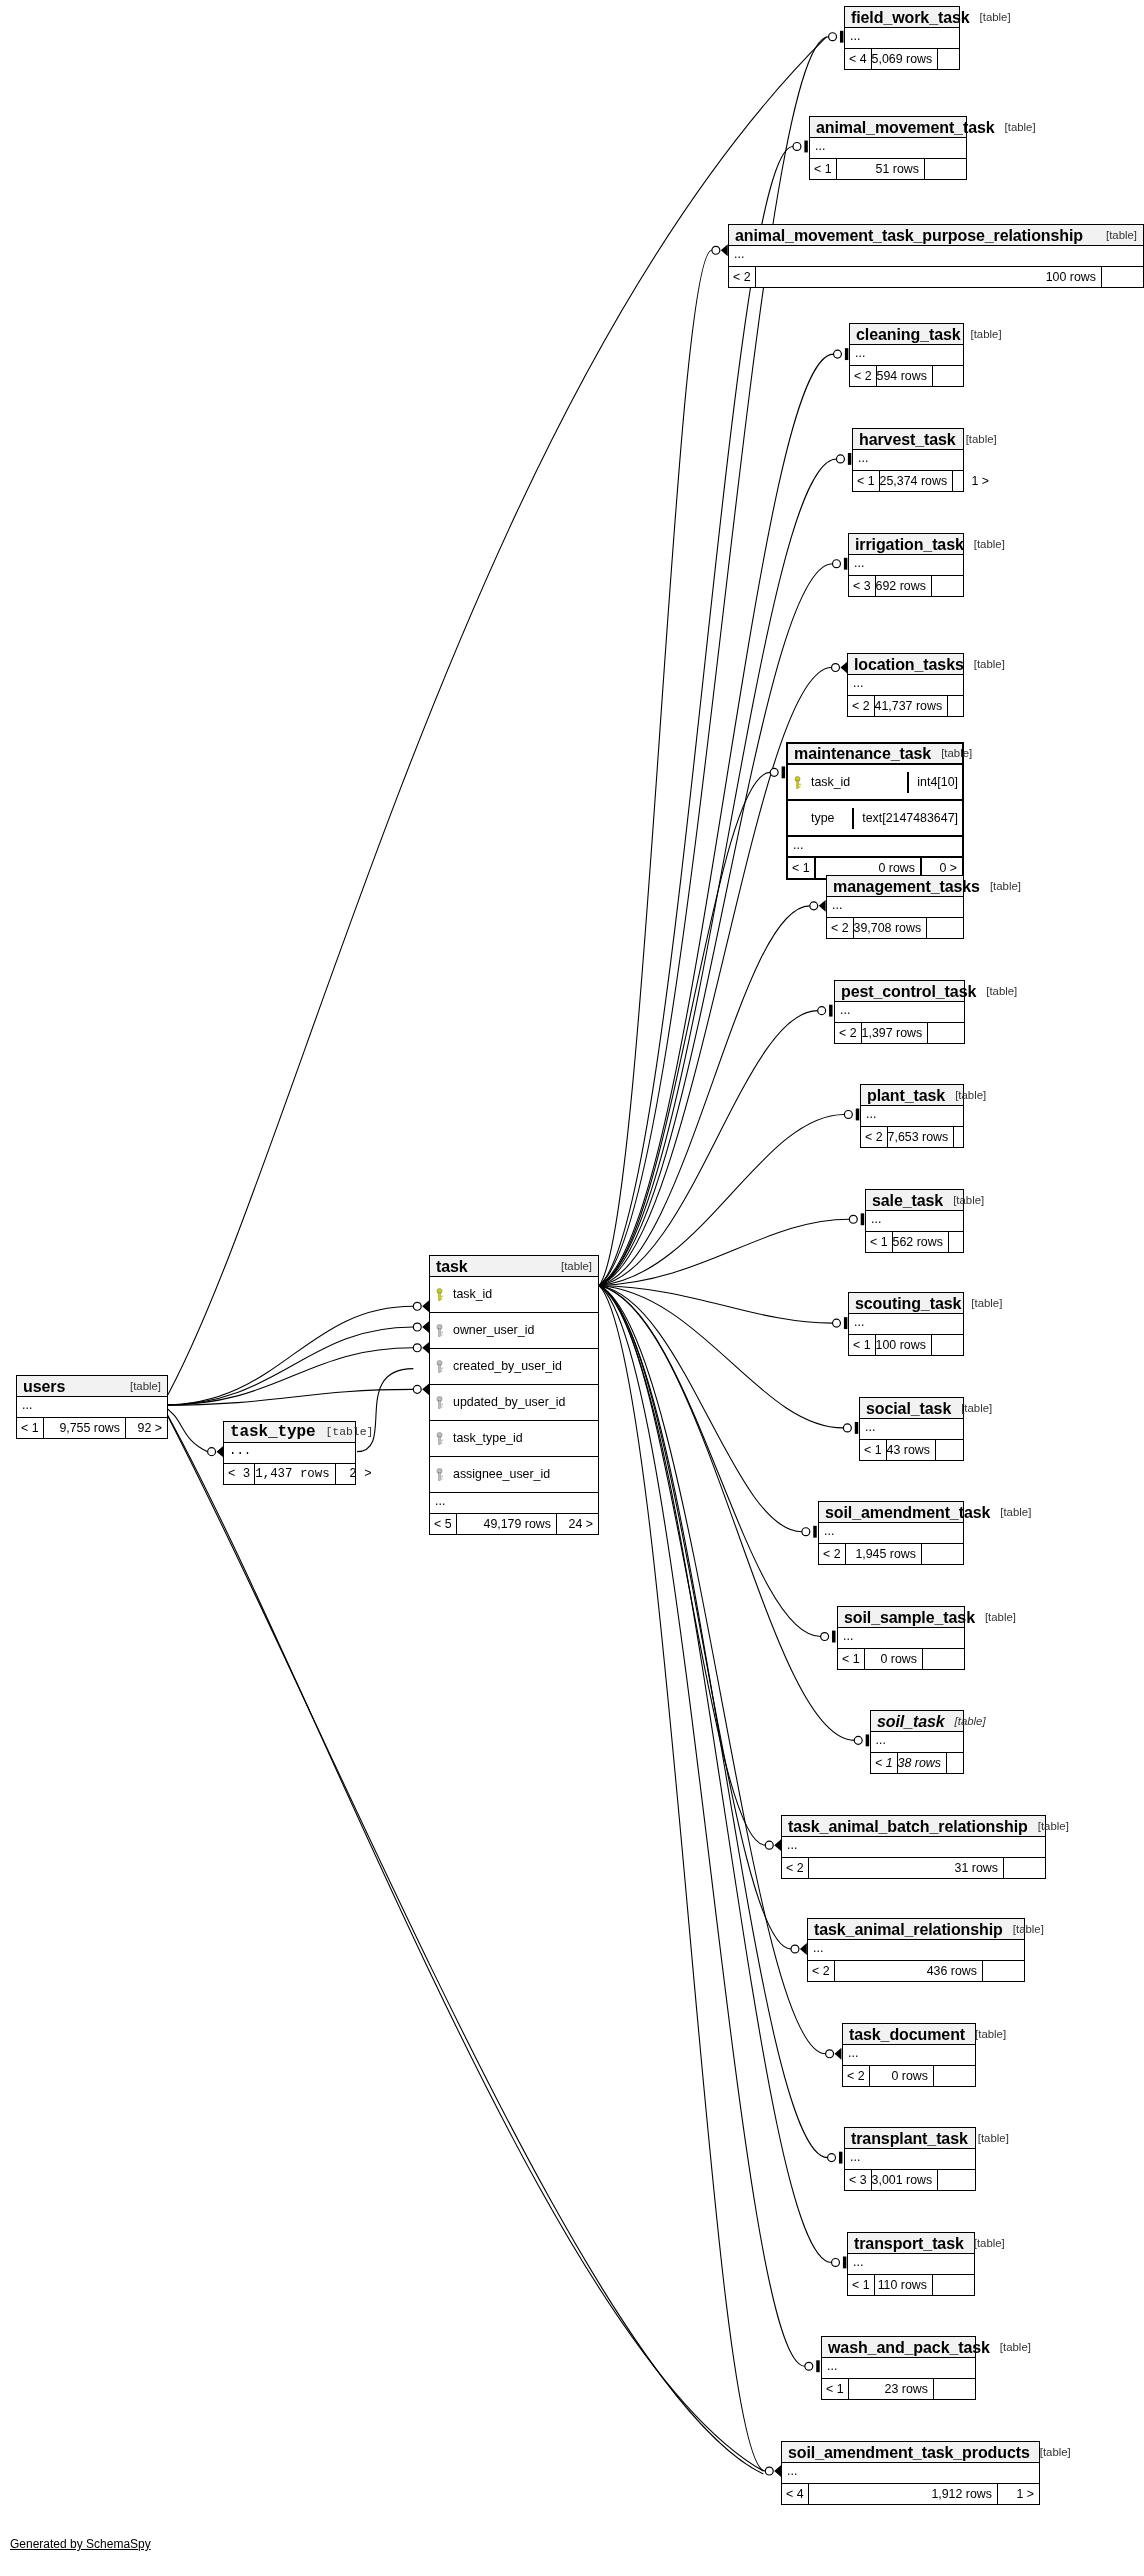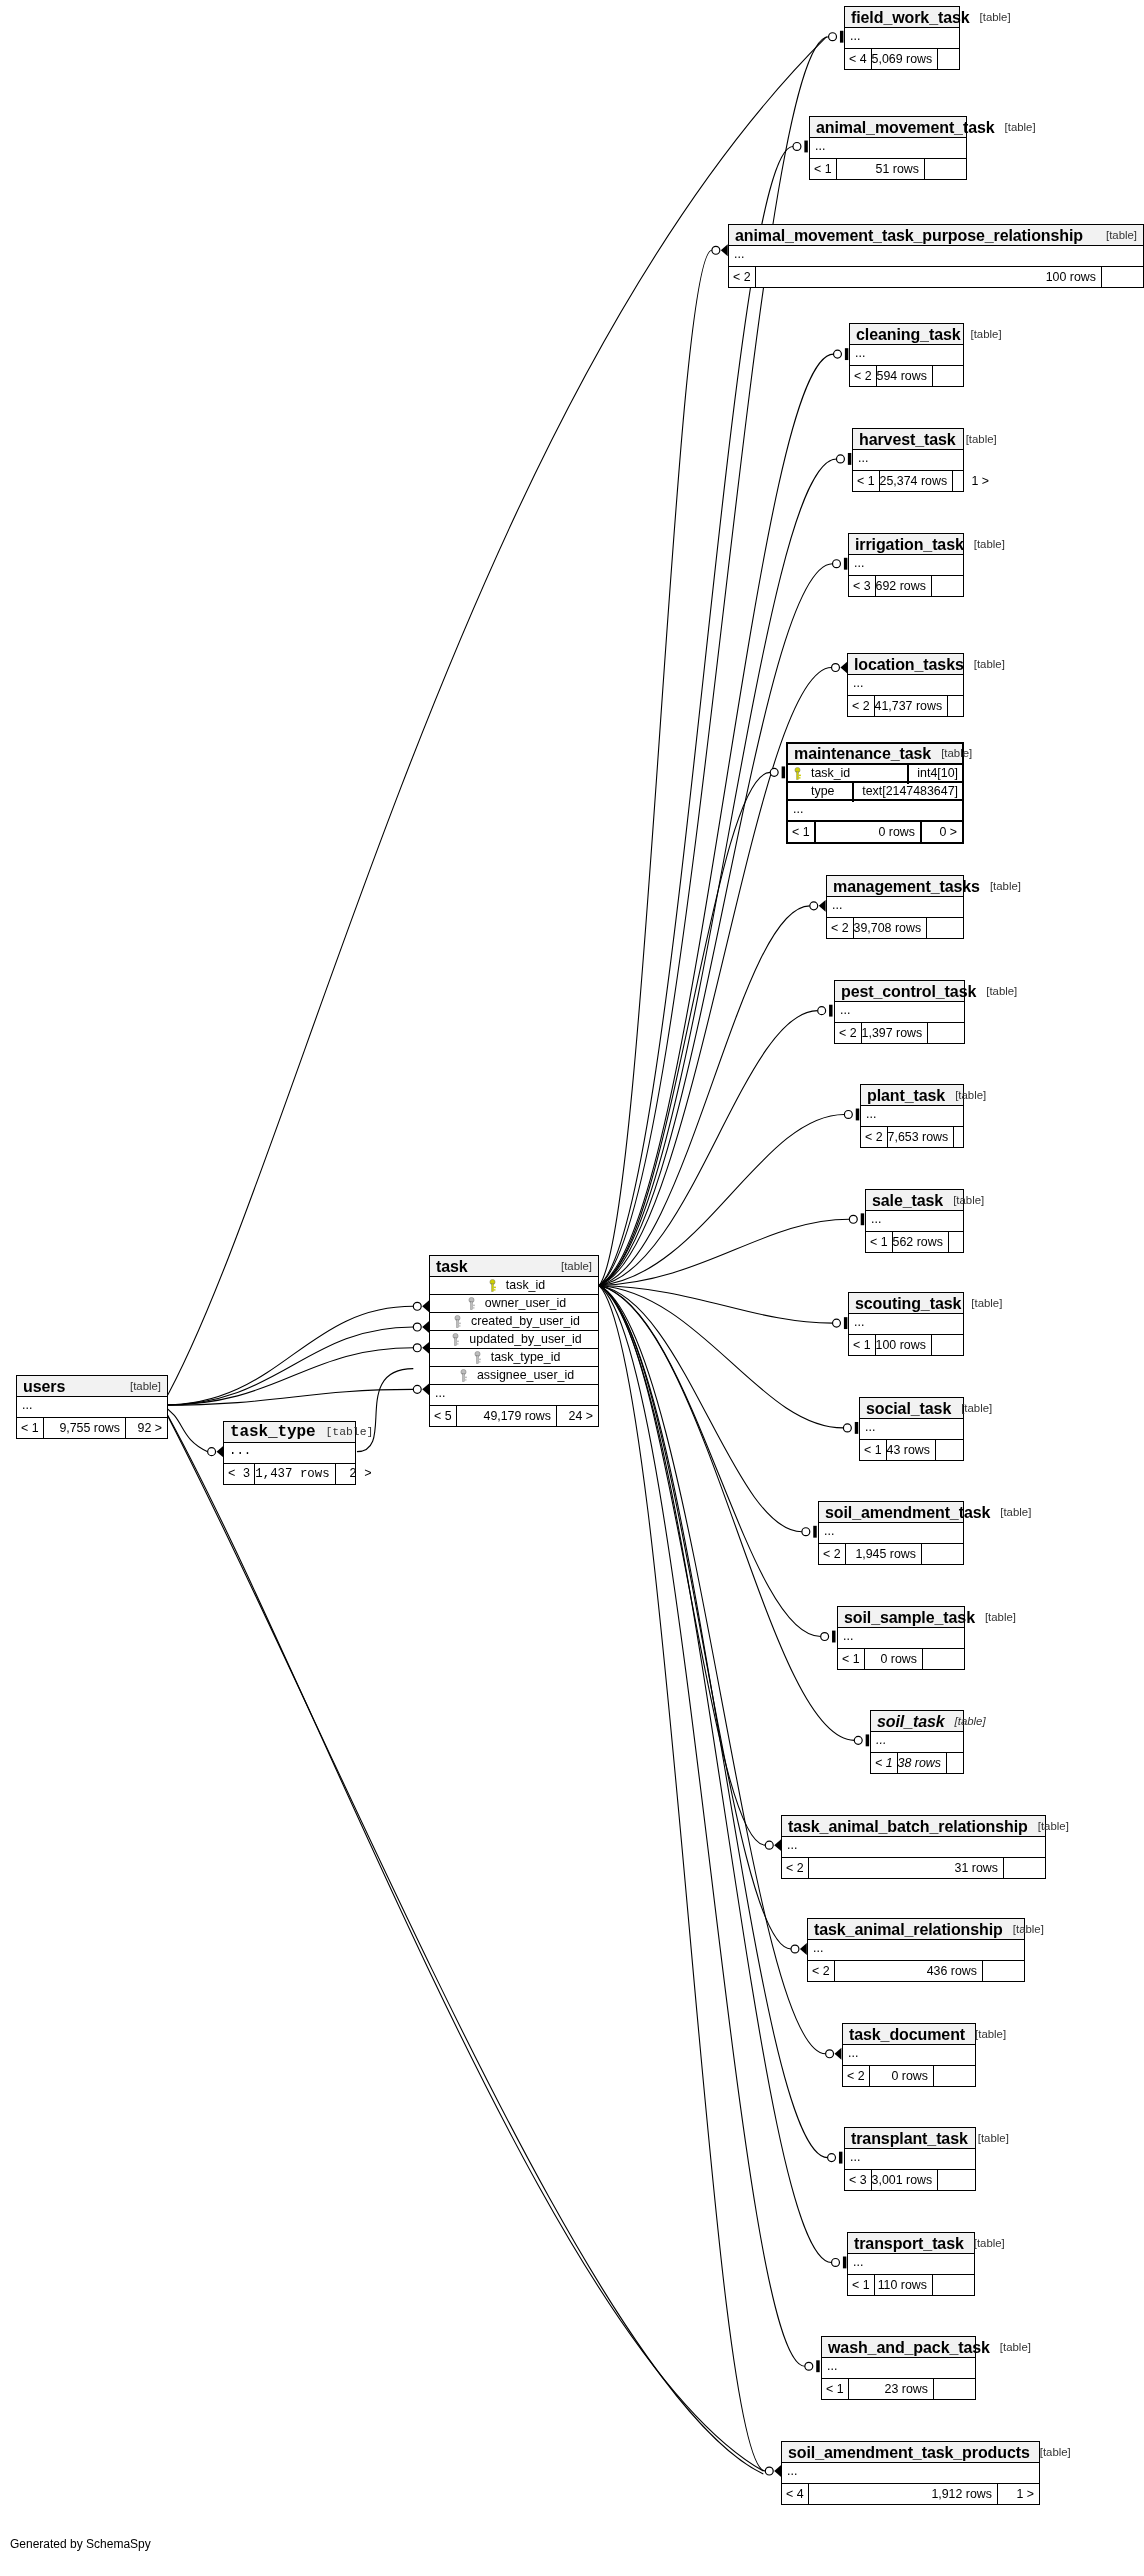--- a/index.html
+++ b/index.html
@@ -9,42 +9,42 @@
   #edges{position:absolute;left:0;top:0;width:1144px;height:2576px;pointer-events:none;}
 
   .tbl{position:absolute;border:1px solid #000;background:#fff;box-sizing:border-box;}
   .tbl.focal{border:2px solid #000;}
   .thead{background:#f2f2f2;border-bottom:1px solid #000;height:21px;line-height:21px;
          display:flex;align-items:center;padding:0 6px;box-sizing:border-box;white-space:nowrap;}
   .tname{font-weight:bold;font-size:16px;letter-spacing:-0.1px;}
   .ttag{font-size:11.4px;color:#333;margin-left:auto;padding-left:10px;}
   .tbl.focal .thead{border-bottom:2px solid #000;}
 
-  .colrow{height:18px;line-height:21px;display:flex;align-items:center;
-          border-bottom:1px solid #000;font-size:12.4px;padding-left:5px;box-sizing:border-box;justify-content:center;}
+  .colrow{height:36px;line-height:21px;display:flex;align-items:center;
+          border-bottom:1px solid #000;font-size:12.4px;padding-left:5px;box-sizing:border-box;}
   .colrow:last-of-type{border-bottom:1px solid #000;}
   .ellipsis{height:21px;line-height:17px;border-bottom:1px solid #000;font-size:12.4px;
             padding-left:5px;box-sizing:border-box;color:#000;}
   .tbl.focal .ellipsis,.tbl.focal .colrow{border-bottom:2px solid #000;}
 
   .keyi{display:inline-block;width:12px;text-align:center;margin-right:6px;font-size:12px;line-height:1;}
   .keyi svg{display:block;}
   .cname{font-size:12.4px;}
   .ctype{margin-left:auto;font-size:12.4px;padding-left:8px;padding-right:4px;
          border-left:1px solid #000;height:21px;line-height:21px;box-sizing:border-box;}
   .tbl.focal .ctype{border-left:2px solid #000;}
 
   .foot{height:20px;display:flex;align-items:stretch;font-size:12.4px;}
   .foot div{height:20px;line-height:20px;box-sizing:border-box;white-space:nowrap;}
   .fL{padding-left:4px;padding-right:4px;}
   .fM{flex:1;text-align:right;padding-right:5px;border-left:1px solid #000;}
   .fR{text-align:right;padding-right:5px;border-left:1px solid #000;}
   .tbl.focal .fM,.tbl.focal .fR{border-left:2px solid #000;}
 
-  .credit{position:absolute;left:10px;top:2537px;font-size:12px;color:#000;}
+  .credit{position:absolute;left:10px;top:2537px;font-size:12px;color:#000;text-decoration:underline;}
 </style>
 </head>
 <body>
 
 <div id="canvas">
   <svg id="edges" viewBox="0 0 1157 2605">
       <path d="M 606 1300 C 703.44 1224.22, 759.12 37, 838 37" fill="none" stroke="#000" stroke-width="1.1"></path>
       <g>
         <circle cx="842" cy="37" r="4" fill="#fff" stroke="#000" stroke-width="1.2"></circle>
         <rect x="849.5" y="31" width="3.5" height="12" fill="#000"></rect>

